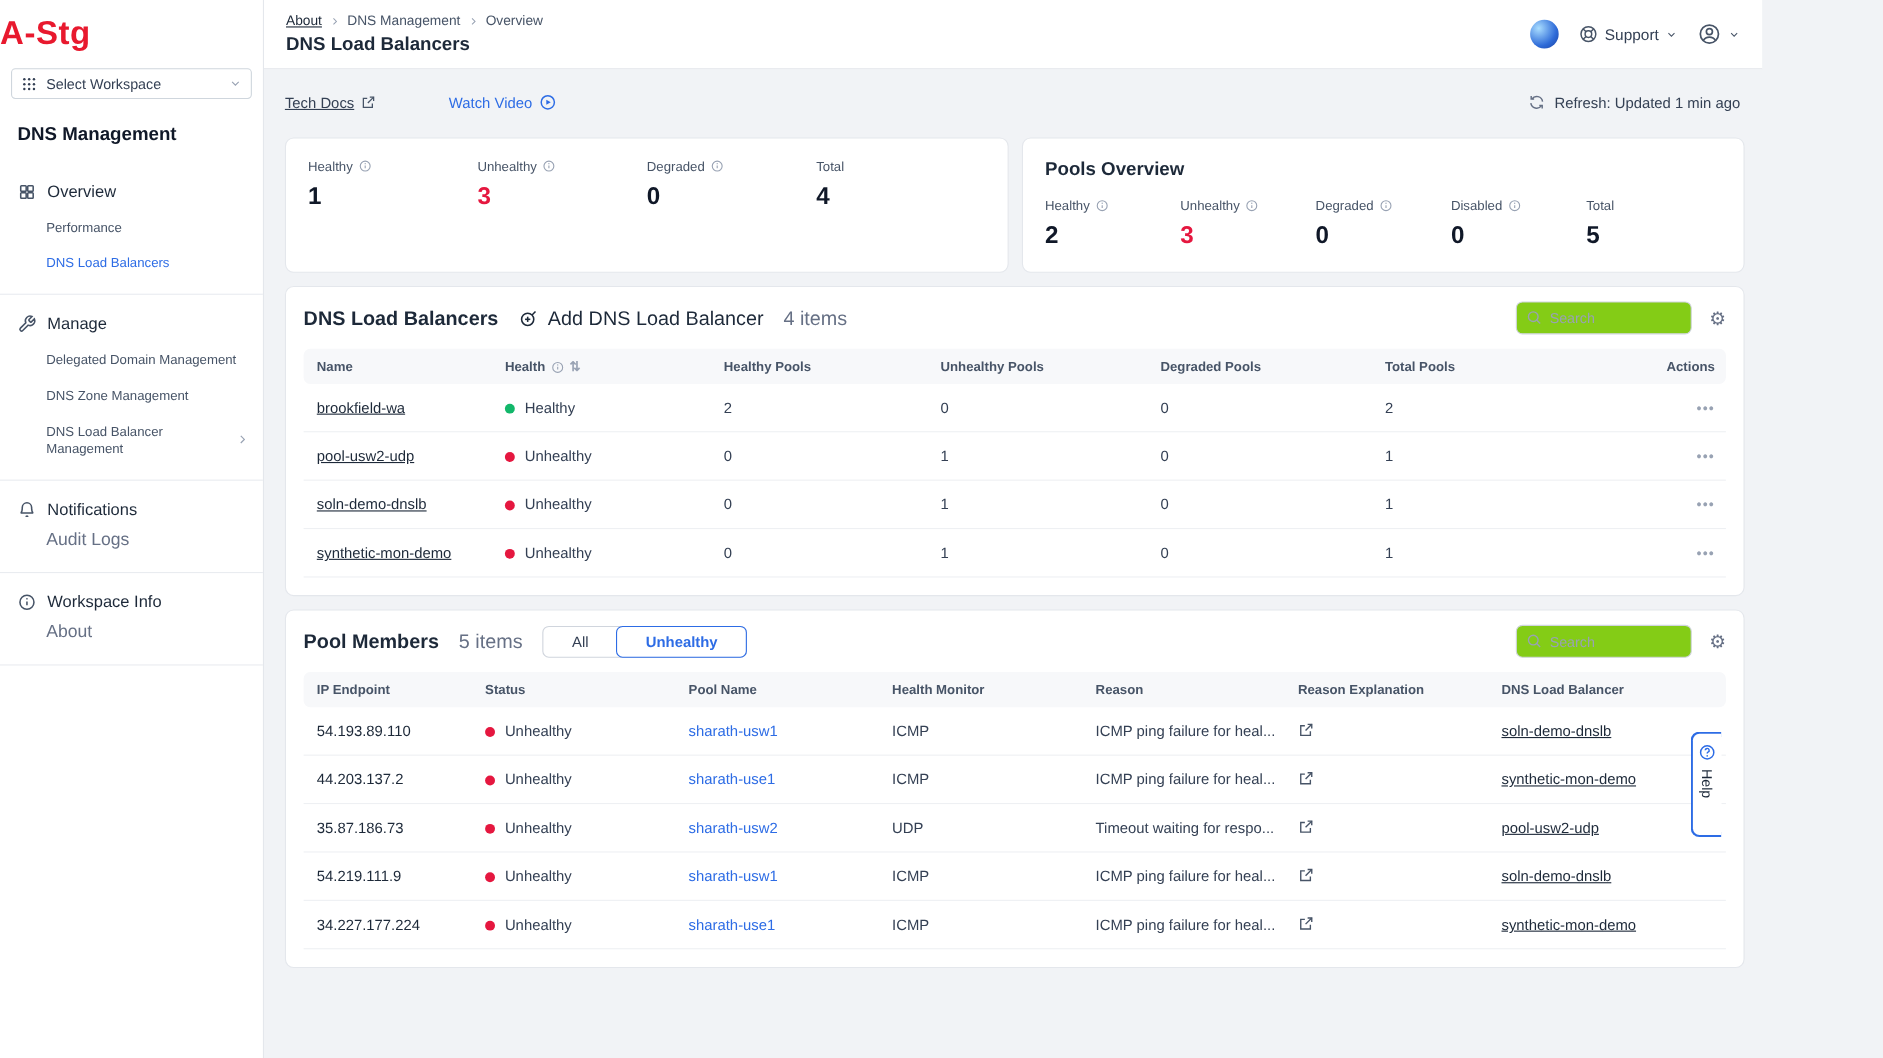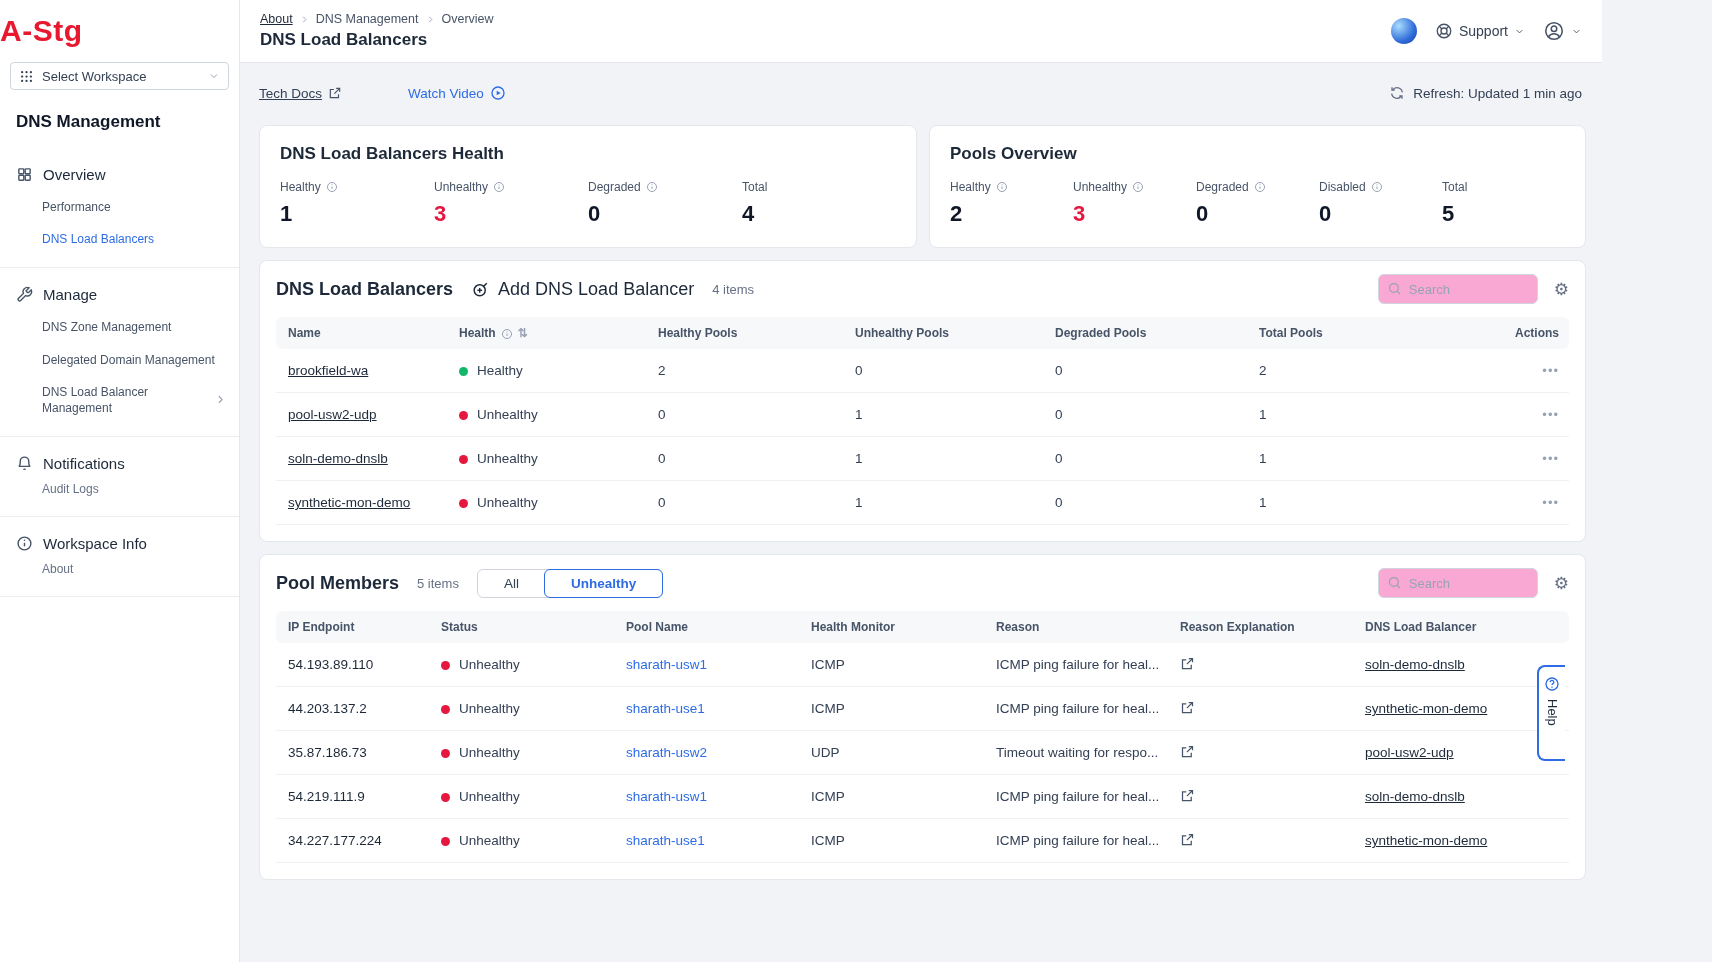--- a/index.html
+++ b/index.html
@@ -22,21 +22,21 @@
   .side-title { font-size:17px; font-weight:700; color:#101828; padding:6px 16px 16px; }
   .group { padding:10px 0 12px; }
   .group + .group { border-top:1px solid #e9ecf0; }
   .group.last { border-bottom:1px solid #e9ecf0; }
   .group-head { display:flex; align-items:center; gap:10px; padding:8px 16px; font-size:15px; color:#1d2939; cursor:pointer; }
   .group-head .ic { color:#475467; }
   .side-item { display:block; padding:8px 12px 8px 42px; font-size:12px; color:#475467; cursor:pointer; line-height:1.35; }
   .side-item.active { color:#2d6ce5; }
   .side-item.flex { display:flex; justify-content:space-between; align-items:center; gap:6px; }
   .side-item .ic { color:#98a2b3; }
-  .sub-item { display:block; padding:2px 16px 8px 42px; font-size:12px; color:#667085; cursor:pointer; }
+  .sub-item { display:block; padding:2px 16px 8px 42px; font-size:16px; color:#667085; cursor:pointer; }
 
   
   .main { flex:1; display:flex; flex-direction:column; }
   .topbar { background:#fff; border-bottom:1px solid #e4e7ec; min-height:63px; display:flex; justify-content:space-between; align-items:center; padding:0 20px; }
   .breadcrumb { display:flex; align-items:center; gap:6px; font-size:12.5px; color:#475467; margin-bottom:4px; }
   .breadcrumb .crumb-home { color:#1d2939; text-decoration:underline; cursor:pointer; }
   .breadcrumb .ic { color:#98a2b3; }
   .page-title { font-size:17px; font-weight:600; color:#1d2939; }
   .tb-right { display:flex; align-items:center; gap:18px; }
   .avatar { width:26px; height:26px; border-radius:50%; background:radial-gradient(circle at 30% 30%, #a9ddff, #2e6bd8 62%, #1b3f9e); cursor:pointer; }
@@ -63,24 +63,24 @@
   .stat-label .ic { color:#98a2b3; cursor:pointer; }
   .stat-value { font-size:22px; font-weight:700; color:#101828; }
   .stat-value.red { color:#e5173f; }
 
   
   .table-card { background:#fff; border:1px solid #e4e7ec; border-radius:8px; margin:0 16px 12px 19px; }
   .tc-head { display:flex; align-items:center; padding:13px 16px; gap:18px; }
   .tc-title { font-size:18px; font-weight:600; color:#1d2939; }
   .add-btn { display:flex; align-items:center; gap:8px; font-size:18px; color:#1d2939; background:none; border:none; cursor:pointer; font-family:inherit; }
   .add-btn .ic { color:#1d2939; }
-  .items-count { font-size:13px; color:#667085; }
+  .items-count { font-size:18px; color:#667085; }
   .tc-right { margin-left:auto; display:flex; align-items:center; gap:16px; }
   .search { position:relative; }
-  .search input { width:160px; height:30px; border:1px solid #d0d5dd; border-radius:6px; padding:0 8px 0 30px; font-size:13px; color:#344054; outline:none; background:#f9a8d4; font-family:inherit; }
+  .search input { width:160px; height:30px; border:1px solid #d0d5dd; border-radius:6px; padding:0 8px 0 30px; font-size:13px; color:#344054; outline:none; background:#84cc16; font-family:inherit; }
   .search input::placeholder { color:#98a2b3; }
   .search .ic { position:absolute; left:9px; top:7px; color:#98a2b3; }
   .gear-btn { font-size:17px; color:#667085; background:none; border:none; cursor:pointer; line-height:1; font-family:inherit; }
 
   .tbl { margin:0 16px 16px; }
   .grid-row { display:grid; align-items:center; }
   .lb-cols { grid-template-columns:183px 199px 197px 200px 204px 170px 1fr; }
   .pm-cols { grid-template-columns:165px 185px 185px 185px 184px 185px 1fr; }
   .thead { background:#f7f8fa; border-radius:6px; height:32px; font-size:12px; font-weight:700; color:#475467; }
   .thead .cell { display:flex; align-items:flex-end; gap:5px; }
@@ -164,22 +164,22 @@
 
       <div class="group">
         <div class="group-head">
           <span class="ic">
             <svg width="17" height="17" viewBox="0 0 24 24" fill="none" stroke="currentColor" stroke-width="2">
                 <path d="M14.7 6.3a1 1 0 0 0 0 1.4l1.6 1.6a1 1 0 0 0 1.4 0l3.77-3.77a6 6 0 0 1-7.94 7.94l-6.91 6.91a2.12 2.12 0 0 1-3-3l6.91-6.91a6 6 0 0 1 7.94-7.94l-3.76 3.76z"></path>
               </svg>
           </span>
           <span>Manage</span>
         </div>
+        <a class="side-item">Delegated Domain Management</a>
         <a class="side-item">DNS Zone Management</a>
-        <a class="side-item">Delegated Domain Management</a>
         <a class="side-item flex">
           <span>DNS Load Balancer Management</span>
           <span class="ic">
             <svg width="13" height="13" viewBox="0 0 24 24" fill="none" stroke="currentColor" stroke-width="2">
                 <polyline points="9 6 15 12 9 18"></polyline>
               </svg>
           </span>
         </a>
       </div>
 
@@ -300,21 +300,20 @@
               <path d="M4 13a8 8 0 0 0 14.5 3.5"></path>
               <path d="M19.5 20.5v-4h-4"></path>
             </svg>
         </span>
         <span>Refresh: Updated 1 min ago</span>
       </div>
     </div>
 
     <div class="cards-row">
       <section class="stat-card stats-4">
-        <div class="card-title">DNS Load Balancers Health</div>
         <div class="stat-row">
           <div class="stat">
             <div class="stat-label">
                 <span>Healthy</span>
                 <span class="ic">
                   <svg width="12" height="12" viewBox="0 0 24 24" fill="none" stroke="currentColor" stroke-width="2">
                     <circle cx="12" cy="12" r="9"></circle>
                     <line x1="12" y1="11" x2="12" y2="16"></line>
                     <circle cx="12" cy="7.5" r="1.2" fill="currentColor" stroke="none"></circle>
                   </svg>

